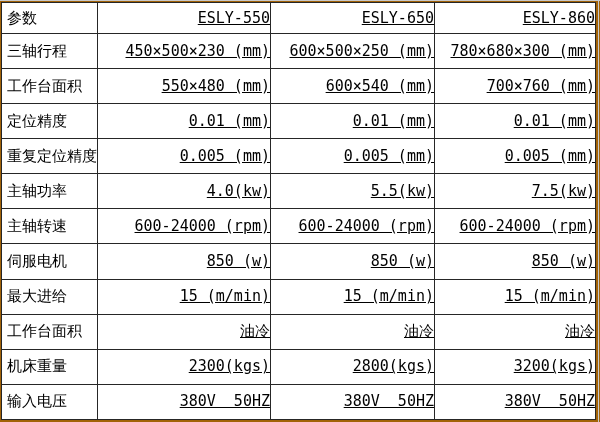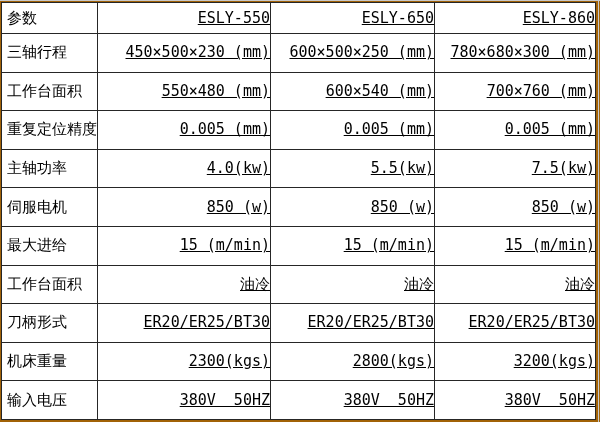--- a/index.html
+++ b/index.html
@@ -90,56 +90,62 @@
           <td class="value">600×500×250 (mm)</td>
           <td class="value">780×680×300 (mm)</td>
         </tr>
         <tr>
           <td class="param-label">工作台面积</td>
           <td class="value">550×480 (mm)</td>
           <td class="value">600×540 (mm)</td>
           <td class="value">700×760 (mm)</td>
         </tr>
         <tr>
+          <td class="param-label">定位精度</td>
+          <td class="value">0.01 (mm)</td>
+          <td class="value">0.01 (mm)</td>
+          <td class="value">0.01 (mm)</td>
+        </tr>
+        <tr>
           <td class="param-label">重复定位精度</td>
           <td class="value">0.005 (mm)</td>
           <td class="value">0.005 (mm)</td>
           <td class="value">0.005 (mm)</td>
         </tr>
         <tr>
           <td class="param-label">主轴功率</td>
           <td class="value">4.0(kw)</td>
           <td class="value">5.5(kw)</td>
           <td class="value">7.5(kw)</td>
+        </tr>
+        <tr>
+          <td class="param-label">主轴转速</td>
+          <td class="value">600-24000 (rpm)</td>
+          <td class="value">600-24000 (rpm)</td>
+          <td class="value">600-24000 (rpm)</td>
         </tr>
         <tr>
           <td class="param-label">伺服电机</td>
           <td class="value">850 (w)</td>
           <td class="value">850 (w)</td>
           <td class="value">850 (w)</td>
         </tr>
         <tr>
           <td class="param-label">最大进给</td>
           <td class="value">15 (m/min)</td>
           <td class="value">15 (m/min)</td>
           <td class="value">15 (m/min)</td>
         </tr>
         <tr>
           <td class="param-label">工作台面积</td>
           <td class="value">油冷</td>
           <td class="value">油冷</td>
           <td class="value">油冷</td>
         </tr>
         <tr>
-          <td class="param-label">刀柄形式</td>
-          <td class="value">ER20/ER25/BT30</td>
-          <td class="value">ER20/ER25/BT30</td>
-          <td class="value">ER20/ER25/BT30</td>
-        </tr>
-        <tr>
           <td class="param-label">机床重量</td>
           <td class="value">2300(kgs)</td>
           <td class="value">2800(kgs)</td>
           <td class="value">3200(kgs)</td>
         </tr>
         <tr>
           <td class="param-label">输入电压</td>
           <td class="value">380V  50HZ</td>
           <td class="value">380V  50HZ</td>
           <td class="value">380V  50HZ</td>

